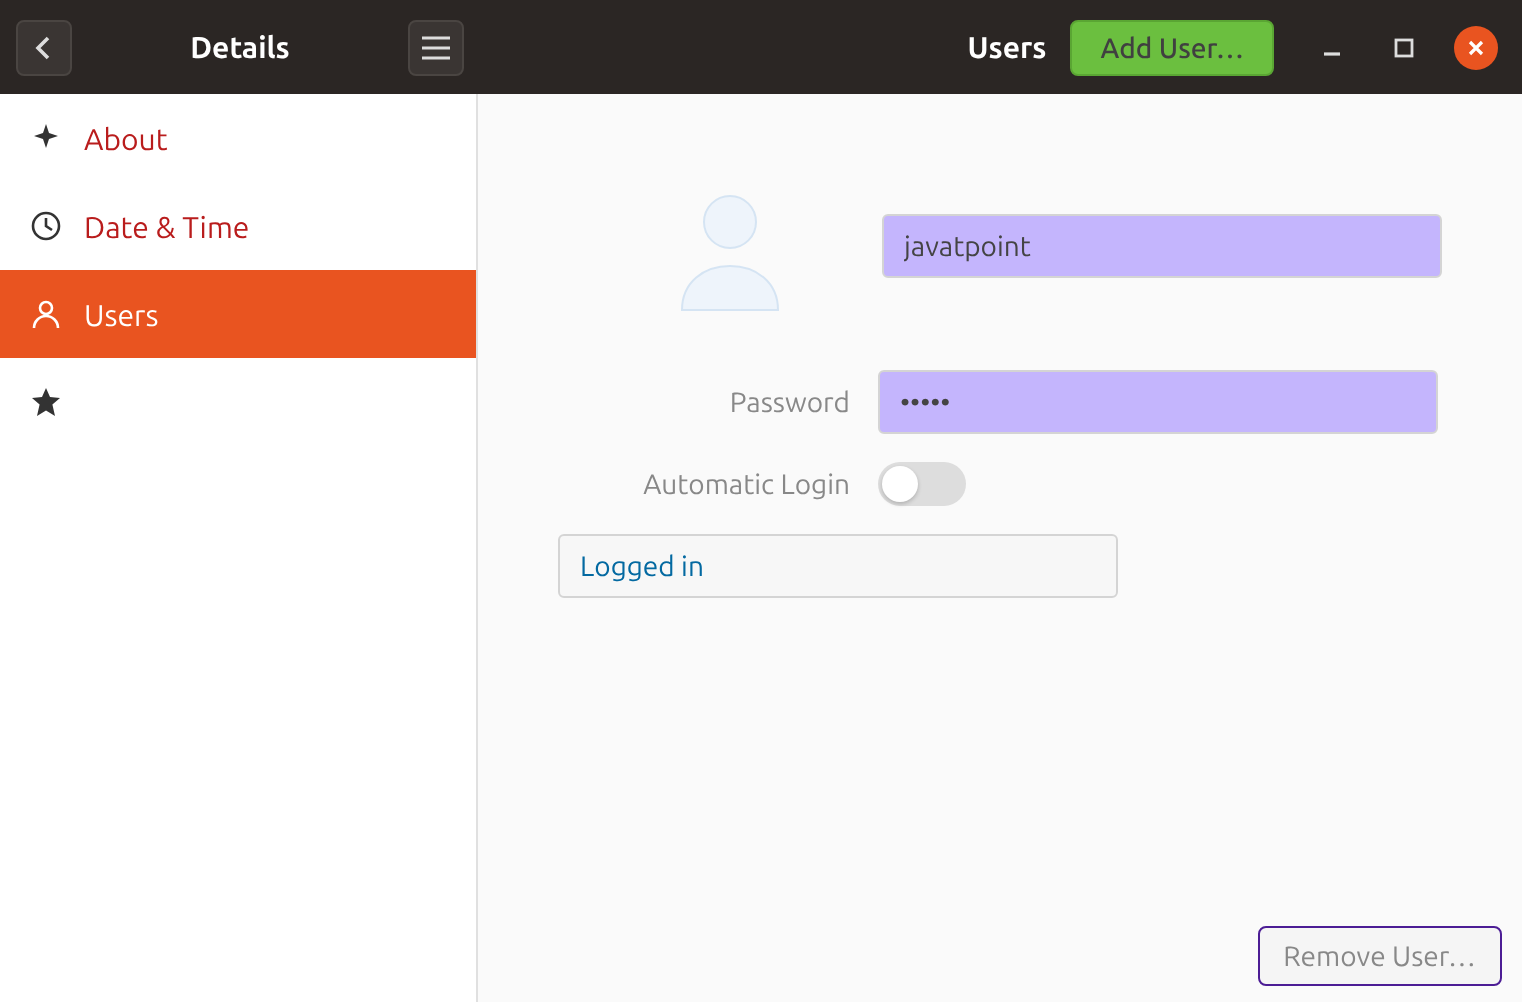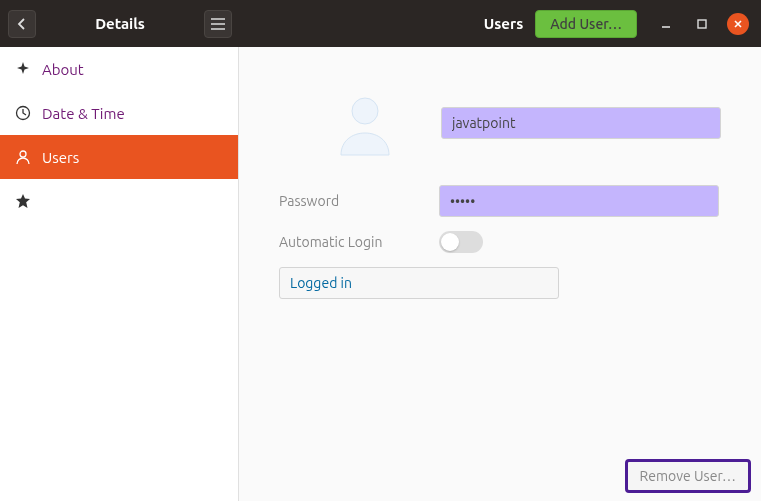--- a/index.html
+++ b/index.html
@@ -11,37 +11,37 @@
 .tb-title-left { flex: 1; text-align: center; font-weight: 700; font-size: 15px; }
 .menu-btn { width: 28px; height: 28px; margin-right: 8px; border: 1px solid #4a4542; border-radius: 4px; background: #3a3533; display: flex; align-items: center; justify-content: center; cursor: pointer; }
 .tb-right { flex: 1; display: flex; align-items: center; height: 100%; }
 .tb-title-right { flex: 1; text-align: right; font-weight: 700; font-size: 15px; padding-right: 12px; }
 .add-btn { background: #6bbf3f; color: #404040; border: 1px solid #5aa633; border-radius: 4px; padding: 5px 14px; font-size: 14px; font-weight: 500; cursor: pointer; margin-right: 18px; }
 .win-btn { width: 22px; height: 22px; display: flex; align-items: center; justify-content: center; margin-right: 14px; cursor: pointer; color: #ddd; }
 .close-btn { width: 22px; height: 22px; border-radius: 50%; background: #e95420; display: flex; align-items: center; justify-content: center; cursor: pointer; margin-right: 12px; }
 
 .body-area { display: flex; height: 454px; }
 .sidebar { width: 240px; background: #fff; border-right: 1px solid #e0e0e0; }
-.sb-item { display: flex; align-items: center; height: 44px; padding-left: 14px; font-size: 15px; cursor: pointer; color: #701a75; }
+.sb-item { display: flex; align-items: center; height: 44px; padding-left: 14px; font-size: 15px; cursor: pointer; color: #b91c1c; }
 .sb-item.selected { background: #e95420; color: #fff; }
 .sb-icon { width: 18px; height: 18px; margin-right: 10px; display: flex; align-items: center; justify-content: center; }
 
 .content { flex: 1; background: #fafafa; position: relative; padding: 40px 40px 0 40px; }
 .user-row { display: flex; align-items: center; margin-bottom: 26px; }
 .avatar { width: 72px; height: 72px; margin-left: 50px; margin-right: 40px; display: flex; align-items: center; justify-content: center; }
 .name-input { flex: 1; max-width: 280px; margin-left: auto; }
 .field-input { width: 280px; height: 32px; border: 1px solid #d4d4d4; border-radius: 3px; padding: 0 10px; font-size: 14px; color: #444; background: #c4b5fd; }
 .field-input.disabled { color: #0369a1; background: #f7f7f7; }
 
 .form-row { display: flex; align-items: center; margin-bottom: 14px; }
-.form-label { width: 160px; color: #888; font-size: 14px; padding-right: 14px; }
+.form-label { width: 160px; text-align: right; color: #888; font-size: 14px; padding-right: 14px; }
 .toggle { width: 44px; height: 22px; border-radius: 11px; background: #ddd; position: relative; cursor: pointer; }
 .toggle::after { content: ''; position: absolute; left: 2px; top: 2px; width: 18px; height: 18px; border-radius: 50%; background: #fff; box-shadow: 0 1px 2px rgba(0,0,0,0.2); }
 
-.remove-btn { position: absolute; bottom: 8px; right: 10px; border: 3px solid #4c1d95; background: #f5f5f5; color: #888; border-radius: 4px; padding: 6px 12px; font-size: 14px; cursor: pointer; }
+.remove-btn { position: absolute; bottom: 8px; right: 10px; border: 1px solid #4c1d95; background: #f5f5f5; color: #888; border-radius: 4px; padding: 6px 12px; font-size: 14px; cursor: pointer; }
 </style>
 </head>
 <body>
 
 <div class="titlebar">
   <div class="tb-left">
     <div class="back-btn">
       <svg width="10" height="12" viewBox="0 0 10 12">
           <path d="M7 1 L2 6 L7 11" stroke="#ddd" stroke-width="1.8" fill="none"></path>
         </svg>

